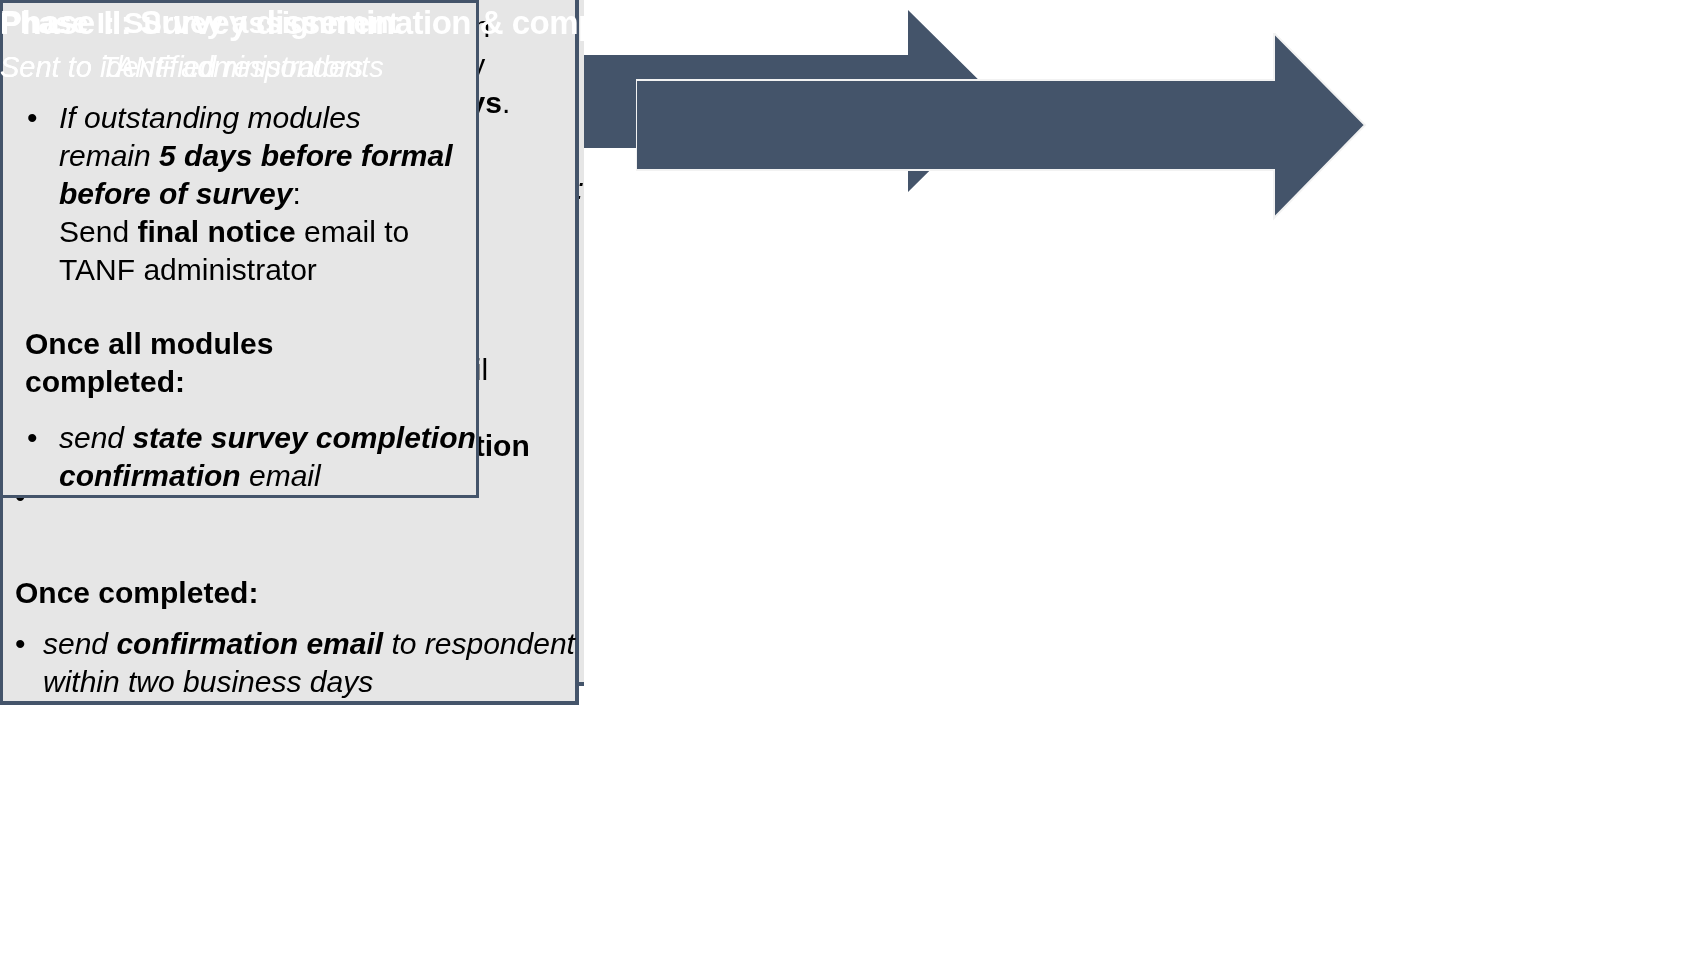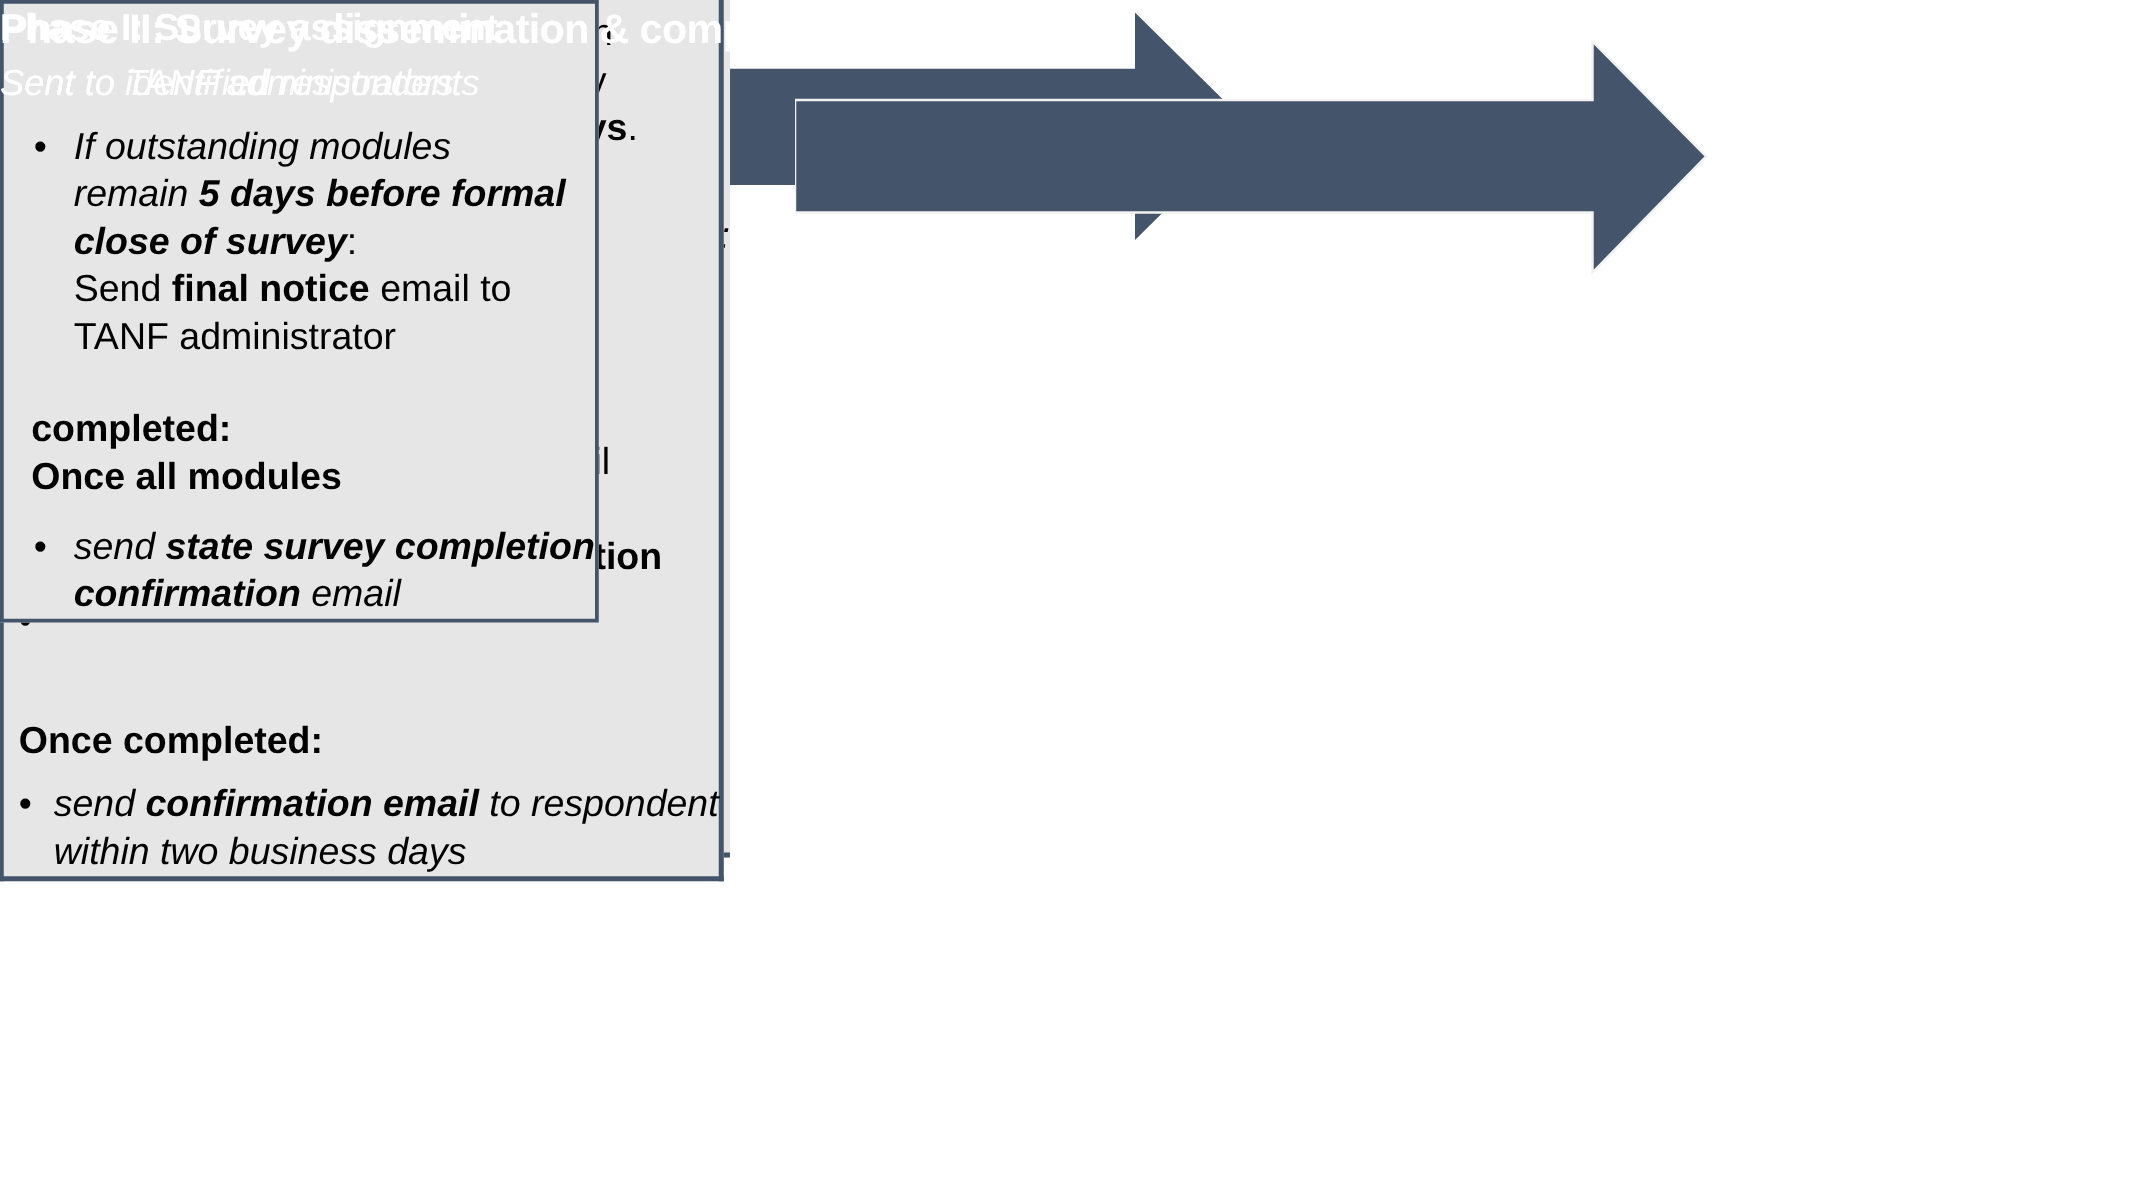--- a/index.html
+++ b/index.html
@@ -156,28 +156,28 @@
     <div class="hdr-title" style="color:#fff;">Phase III: Survey close</div>
     <div class="hdr-sub" style="color:#fff;">Sent to TANF administrators</div>
   </div>
 
   <div class="panel body-text p3" id="panel3">
     <div class="bullet">
       <span class="dot">•</span>
       <div>
         <div class="line"><span style="font-style: italic;">If outstanding modules</span></div>
         <div class="line"><span style="font-style: italic;">remain </span><span style="font-weight: bold; font-style: italic;">5 days before formal</span></div>
-        <div class="line"><span style="font-weight: bold; font-style: italic;">close of survey</span><span>:</span></div>
+        <div class="line"><span style="font-weight: bold; font-style: italic;">before of survey</span><span>:</span></div>
         <div class="line"><span>Send </span><span style="font-weight: bold; text-align: right;">final notice</span><span> email to</span></div>
         <div class="line"><span>TANF administrator</span></div>
       </div>
     </div>
     <div class="once-heading">
+      <div class="line">Once all modules</div>
       <div class="line">completed:</div>
-      <div class="line">Once all modules</div>
     </div>
     <div class="bullet once-bullet">
       <span class="dot">•</span>
       <div>
         <div class="line"><span style="font-style: italic;">send </span><span style="font-weight: bold; font-style: italic;">state survey completion</span></div>
         <div class="line"><span style="font-weight: bold; font-style: italic;">confirmation</span><span style="font-style: italic;"> email</span></div>
       </div>
     </div>
   </div>
 

